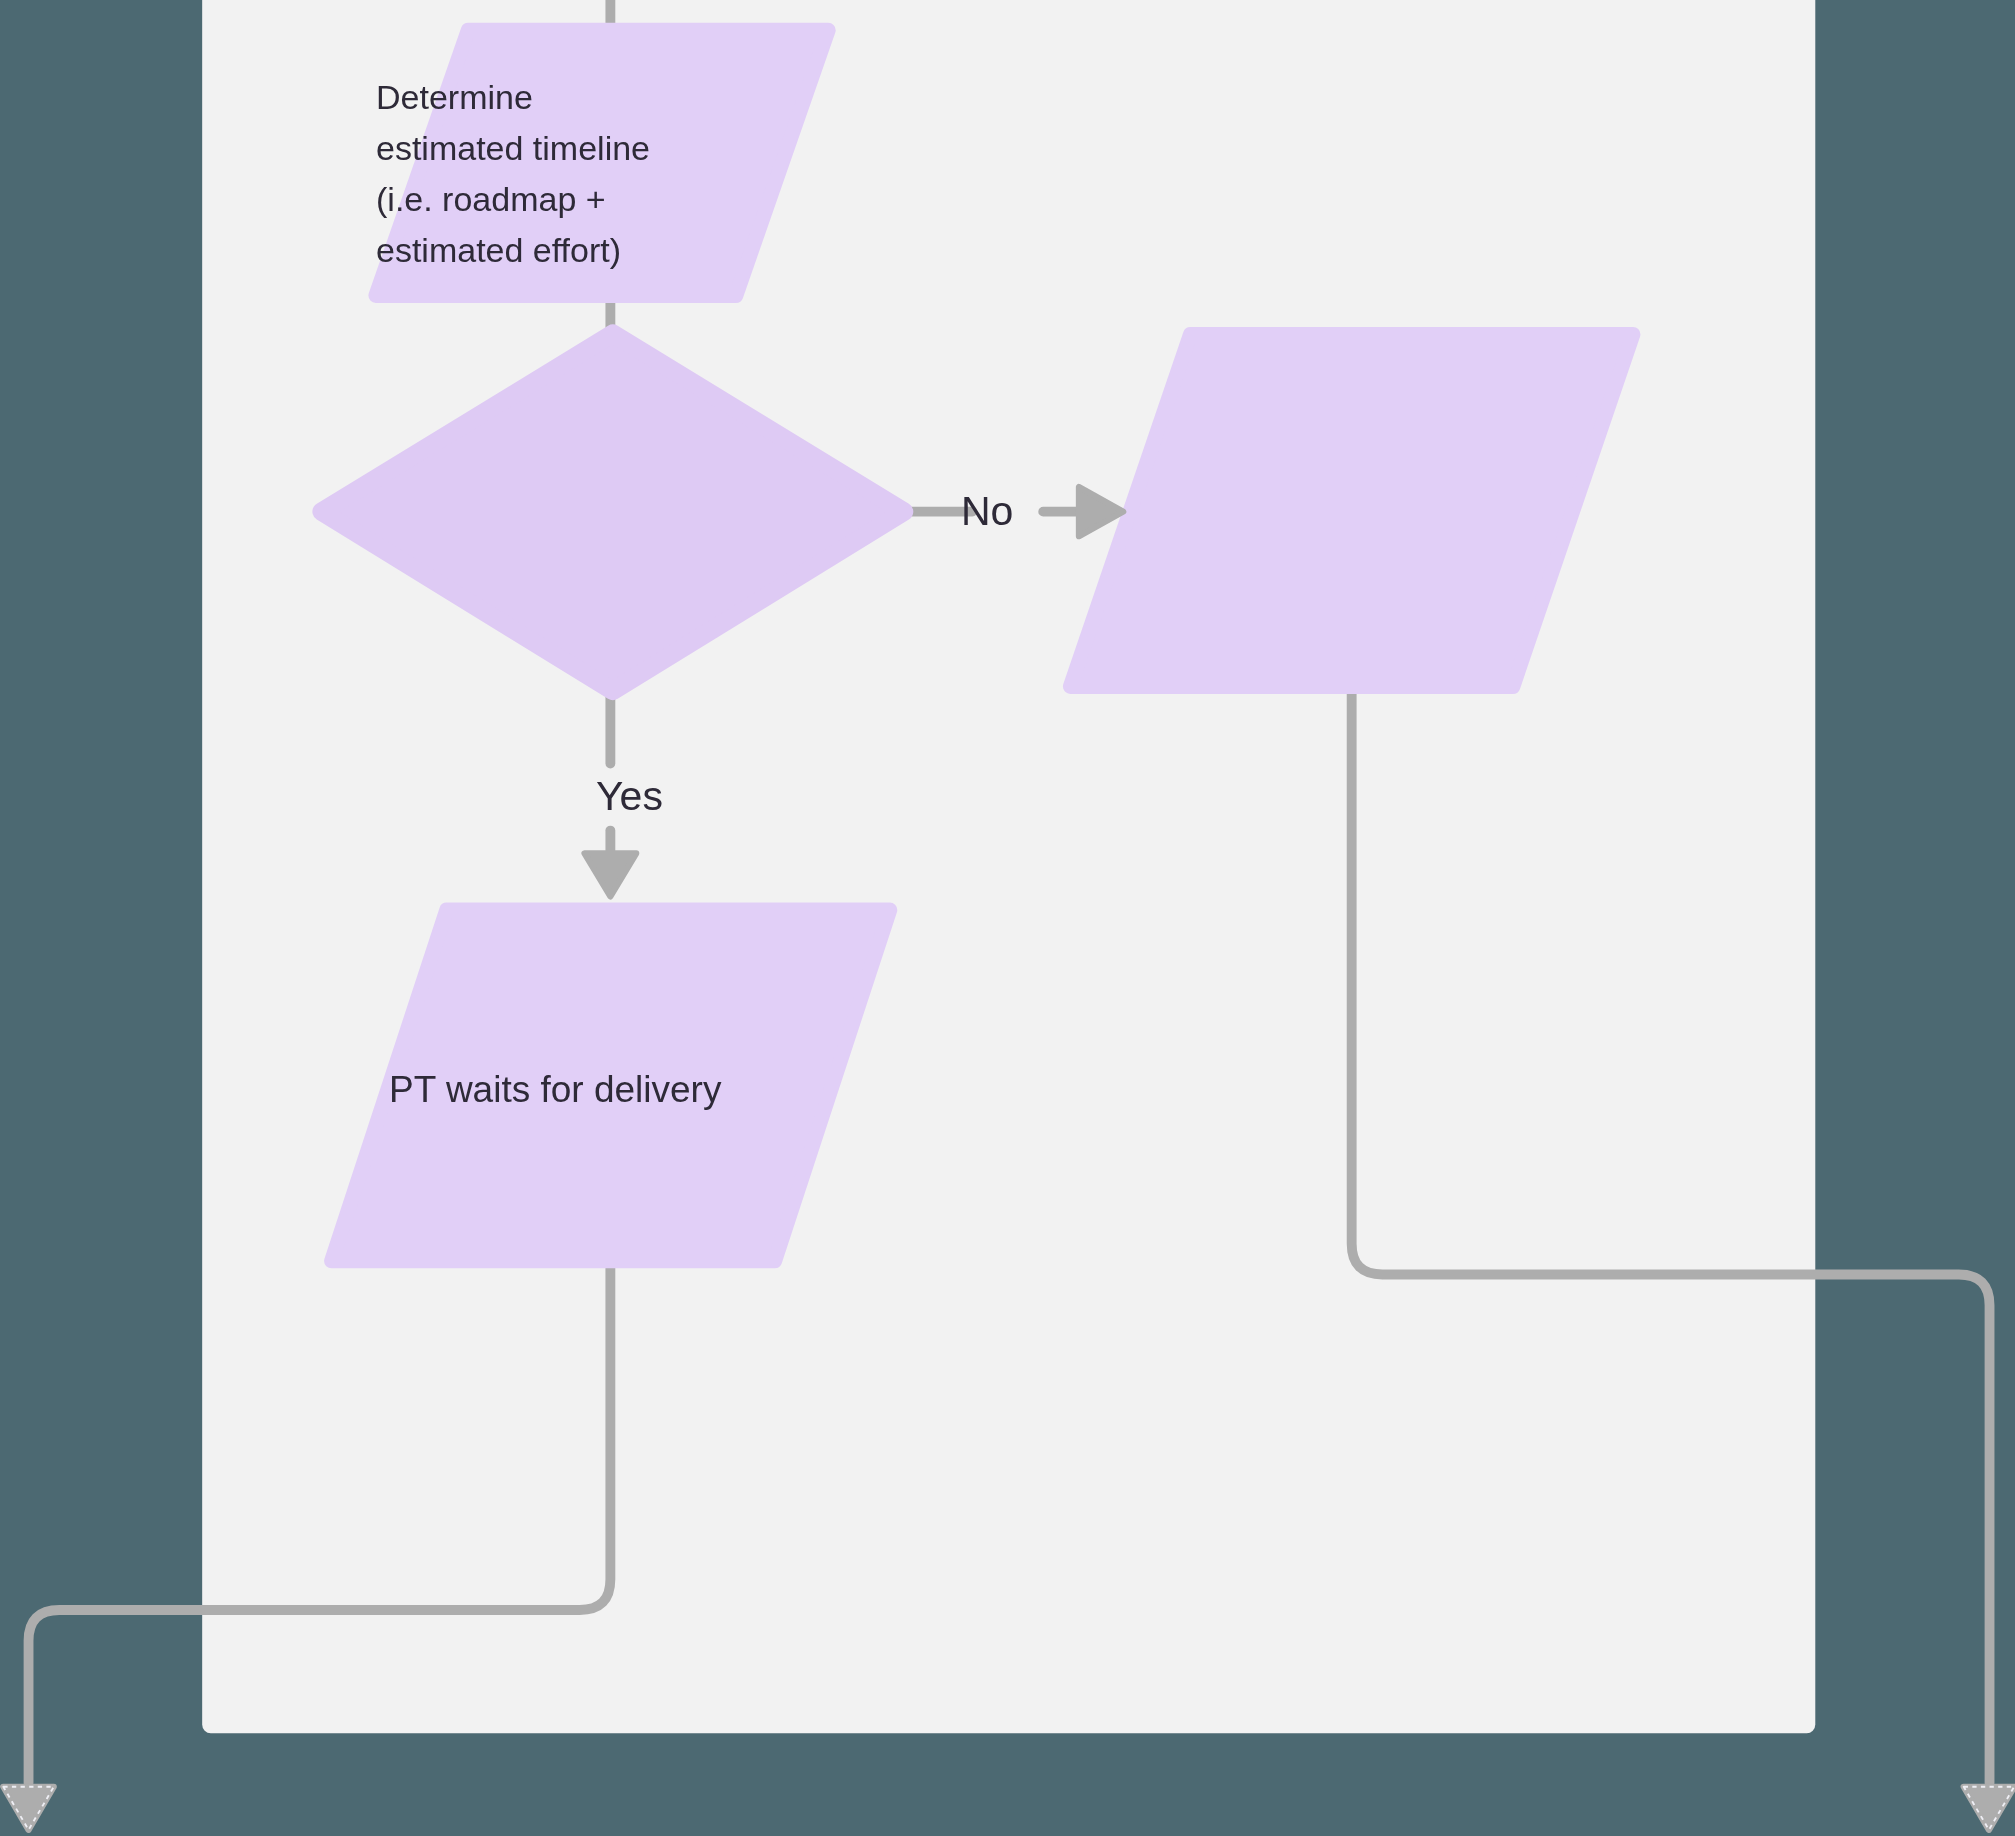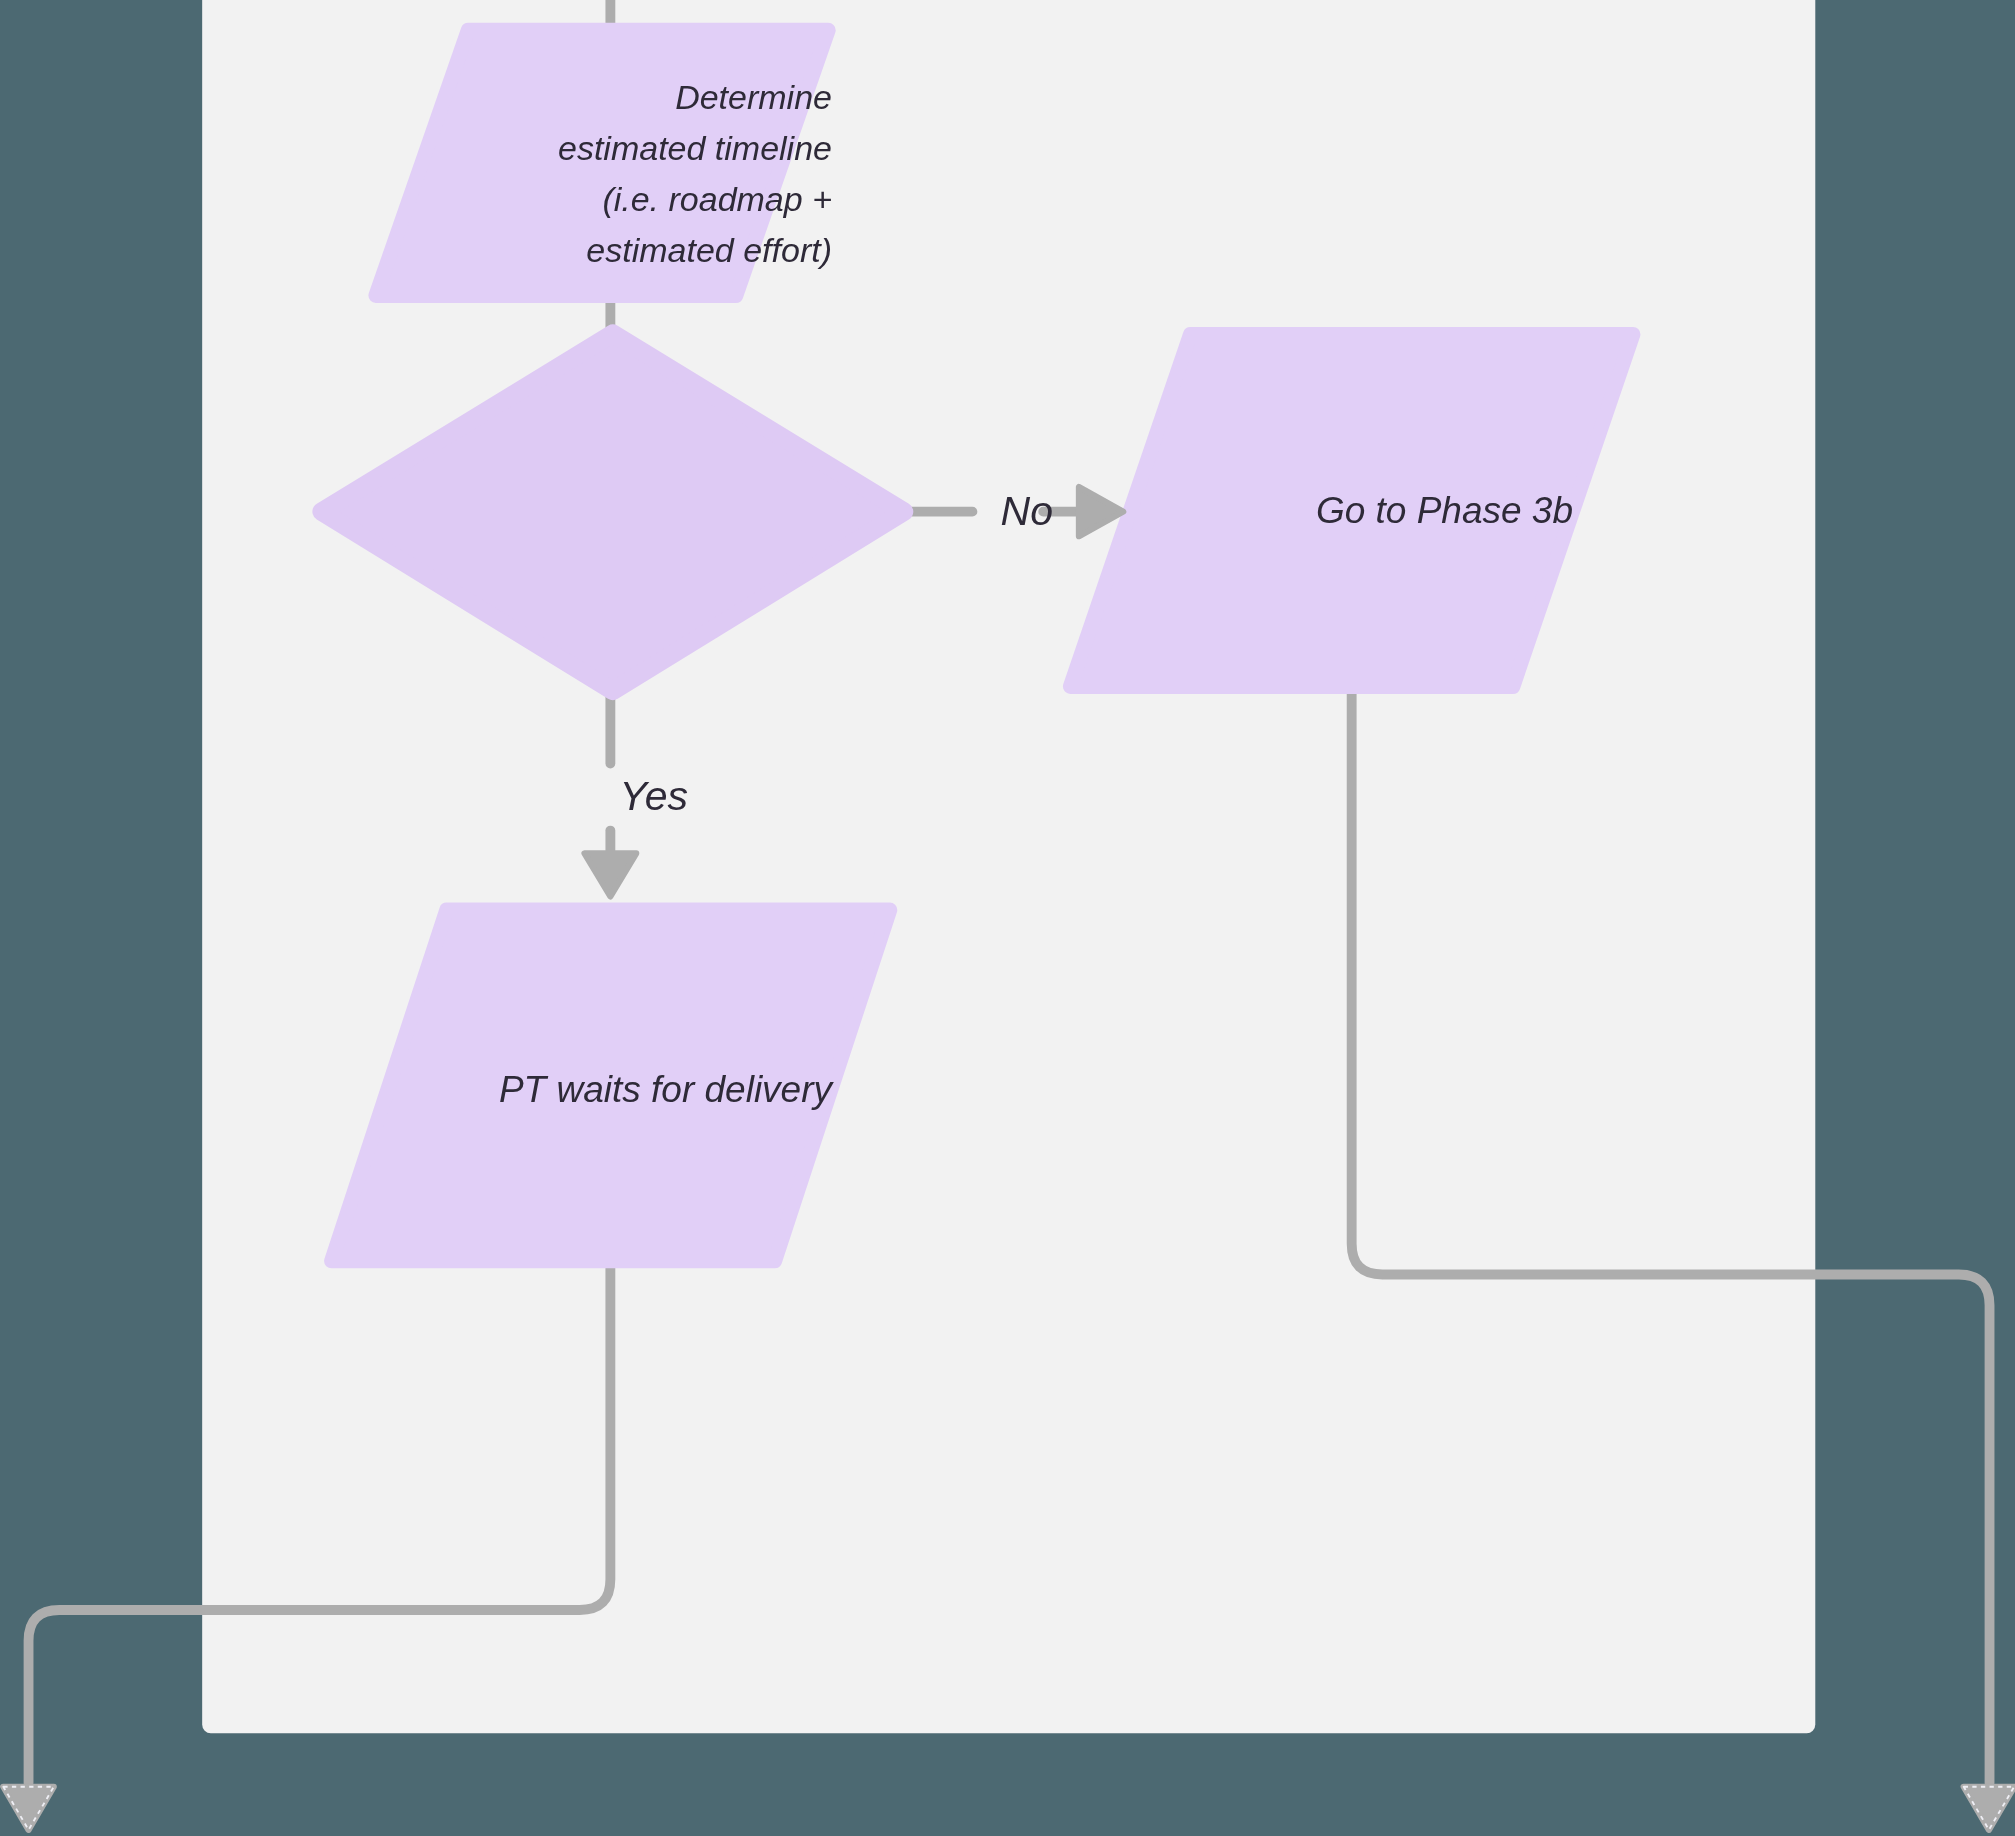--- a/index.html
+++ b/index.html
@@ -50,25 +50,24 @@
     stroke-linejoin: round;
   }
   .node-diamond {
     fill: var(--diamond, #DECAF4);
     stroke: var(--diamond, #DECAF4);
     stroke-width: 30;
     stroke-linejoin: round;
   }
   .label {
     position: absolute;
-    text-align: right;
+    text-align: left;
     color: var(--text, #2E2A38);
     white-space: pre-line;
     font-weight: 400;
-    font-style: italic;
   }
   .node-text   { font-size: 37px; line-height: 54px; }
   .node-text-sm{ font-size: 34px; line-height: 51px; }
   .edge-text   { font-size: 41px; line-height: 49px; }
 </style>
 </head>
 <body>
 
 <div class="stage">
 
@@ -103,21 +102,20 @@
       <polygon class="ants" points="3189,2902 3271,2902 3230,2972"></polygon>
     </g>
   </svg>
 
   <div class="label node-text-sm" style="left:376px; top:72px; width:456px;">Determine
 estimated timeline
 (i.e. roadmap +
 estimated effort)</div>
 
 
-  <div class="label node-text" style="left:1130px; top:484px; width:443px;">Go to Phase 3b</div>
 
   <div class="label node-text" style="left:389px; top:1063px; width:443px;">PT waits for delivery</div>
 
   <div class="label edge-text" style="left:961px; top:487px; width:92px;">No</div>
 
   <div class="label edge-text" style="left:596px; top:772px; width:92px;">Yes</div>
 
 </div>
 
 

